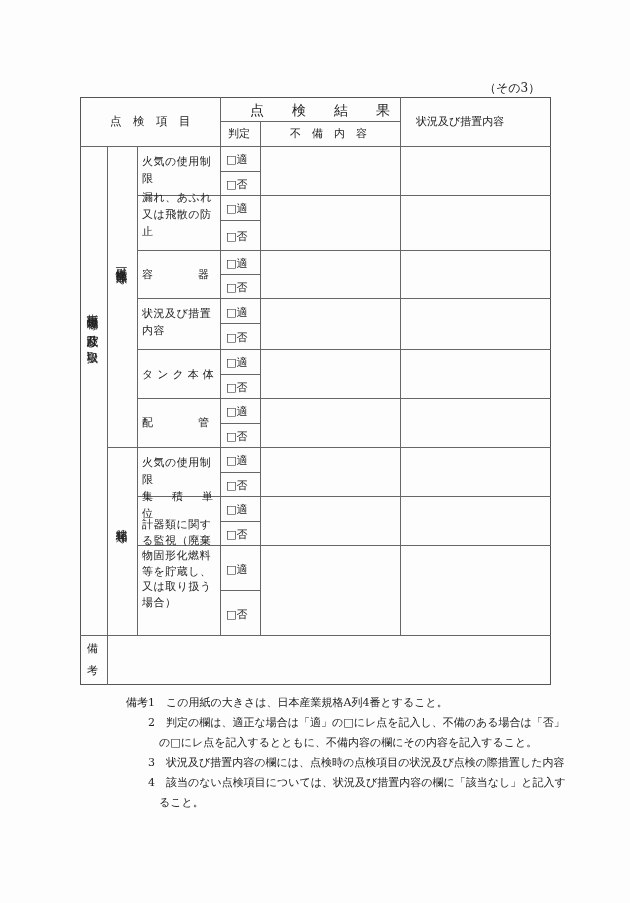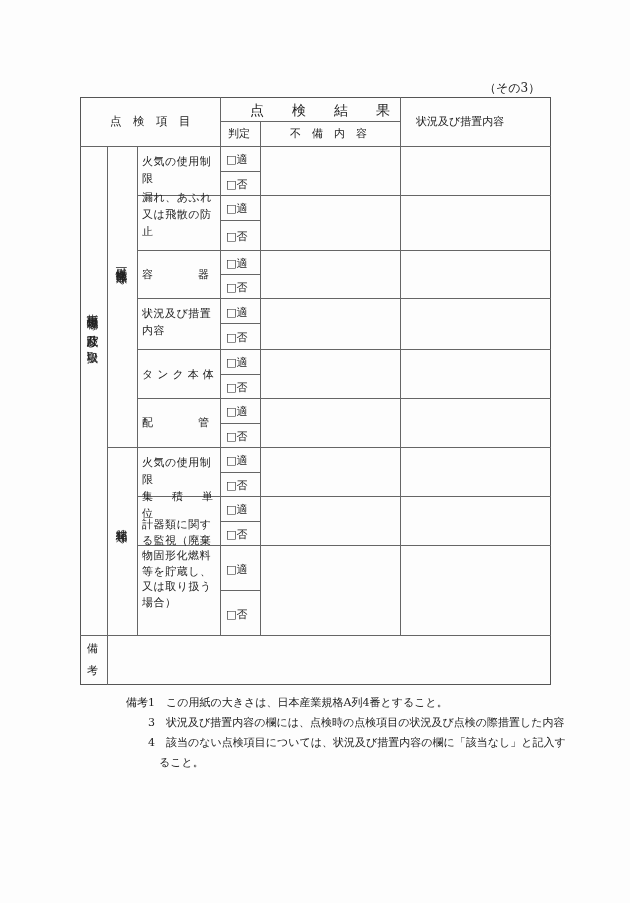--- a/index.html
+++ b/index.html
@@ -93,16 +93,18 @@
 <div class="judge" style="top:527px">□否</div>
 <div class="judge" style="top:562px">□適</div>
 <div class="judge" style="top:607px">□否</div>
 
 <div class="t" style="left:87px;top:643px">備</div>
 <div class="t" style="left:87px;top:665px">考</div>
 <div class="abs" style="left:108px;top:636px;width:442px;height:48px"></div>
 
 <div class="notes">
   <p>備考1　この用紙の大きさは、日本産業規格A列4番とすること。</p>
+  <p>　　2　判定の欄は、適正な場合は「適」の□にレ点を記入し、不備のある場合は「否」</p>
+  <p>　　　の□にレ点を記入するとともに、不備内容の欄にその内容を記入すること。</p>
   <p>　　3　状況及び措置内容の欄には、点検時の点検項目の状況及び点検の際措置した内容</p>
   <p>　　4　該当のない点検項目については、状況及び措置内容の欄に「該当なし」と記入す</p>
   <p>　　　ること。</p>
 </div>
 
 </body></html>

